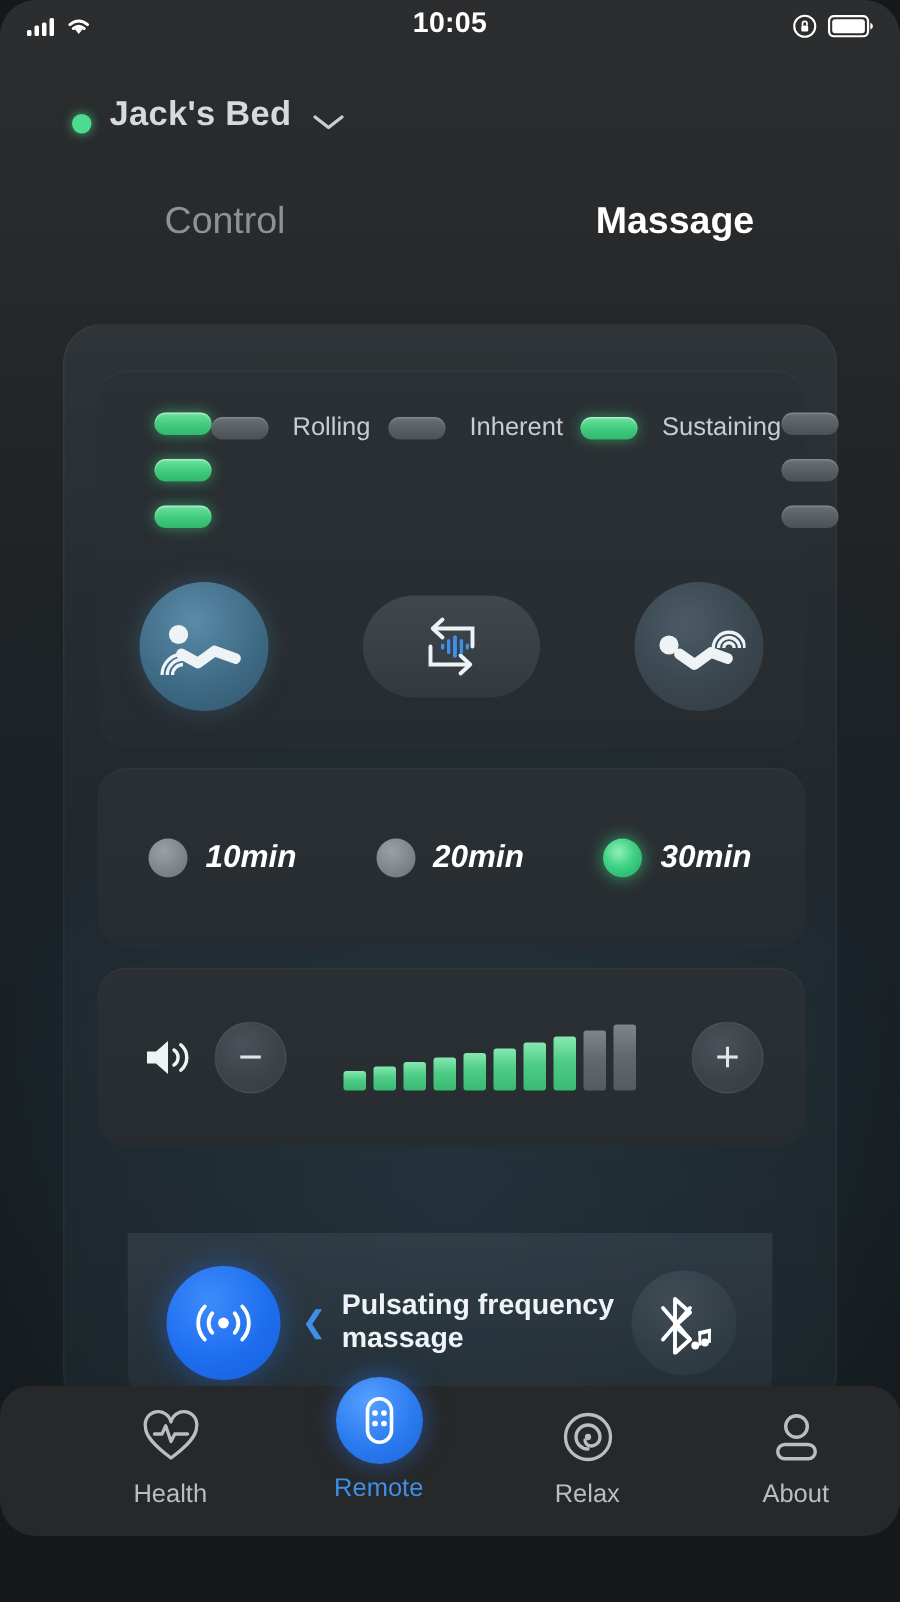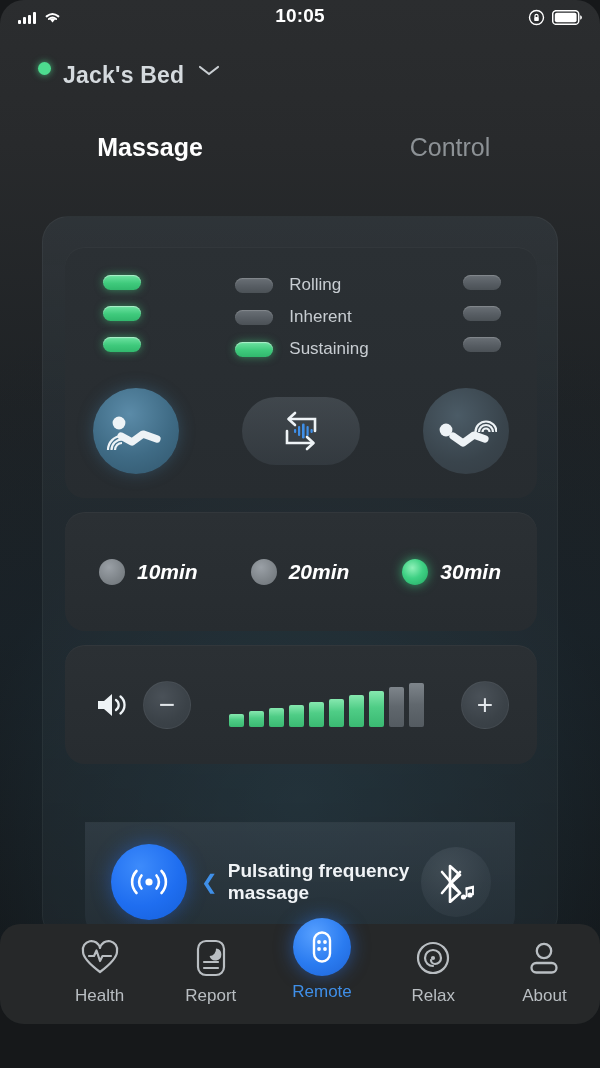--- a/index.html
+++ b/index.html
@@ -32,22 +32,22 @@
   .bars { display:flex; align-items:flex-end; gap:2px; height:13px; }
   .bars i { display:block; width:3px; background:#fff; border-radius:1px; }
   .bars i:nth-child(1){ height:4px; }
   .bars i:nth-child(2){ height:6.5px; }
   .bars i:nth-child(3){ height:9px; }
   .bars i:nth-child(4){ height:12px; }
 
   
   .device-row {
     position:absolute; top:62px; left:0; right:0;
-    display:flex; align-items:flex-start; gap:12px;
-    margin-left:38px;
+    display:flex; align-items:flex-end; gap:12px;
+    padding-left:48px;
   }
   .device-dot { width:13px; height:13px; border-radius:50%;
     background:#4ddc8f; box-shadow:0 0 7px rgba(77,220,143,.75); }
   .device-name { font-size:23px; font-weight:bold; color:#d5dade; letter-spacing:0.2px; }
 
   
   .tabs {
     position:absolute; top:133px; left:0; right:0;
     display:flex; align-items:center;
   }
@@ -73,21 +73,21 @@
   #panel-timer { top:295px; height:119px; }
   #panel-intensity { top:428px; height:119px; }
 
   
   .pill-grid {
     position:absolute; top:28px; left:0; right:0;
     display:flex; justify-content:space-between; align-items:flex-start;
     padding:0 36px 0 38px;
   }
   .pill-col { display:flex; flex-direction:column; gap:16px; }
-  .pill-col.mid { flex-direction:column;gap:12px; }
+  .pill-col.mid { flex-direction:row;gap:12px; }
   .pill-row { display:flex; align-items:center; gap:16px; }
   .pill { width:38px; height:15px; border-radius:8px; flex:none; }
   .pill.on {
     background:linear-gradient(180deg,#6ee3a2 0%,#3fca7c 55%,#31b86d 100%);
     box-shadow:0 0 9px rgba(70,214,130,.55), inset 0 1px 1px rgba(255,255,255,.45);
   }
   .pill.off {
     background:linear-gradient(180deg,#6a7076 0%,#565c62 60%,#4b5156 100%);
     box-shadow:inset 0 1px 1px rgba(255,255,255,.18);
   }
@@ -229,22 +229,22 @@
 
   <div class="device-row">
     <span class="device-dot"></span>
     <span class="device-name">Jack's Bed</span>
     <svg width="26" height="16" viewBox="0 0 26 16">
       <path d="M4 5 L13 12 L22 5" stroke="#c9ced2" stroke-width="2.2" fill="none" stroke-linecap="round" stroke-linejoin="round"></path>
     </svg>
   </div>
 
   <div class="tabs">
+    <div class="tab inactive">Control</div>
     <div class="tab active">Massage</div>
-    <div class="tab inactive">Control</div>
   </div>
 
   <div class="outer-card">
 
     <div class="panel" id="panel-modes">
 
       <div class="pill-grid">
 
         <div class="pill-col">
           <span class="pill on"></span>
@@ -397,31 +397,20 @@
     <div class="nav-item">
       <span class="nav-icon">
         <svg width="40" height="38" viewBox="0 0 40 38">
           <path d="M20 33 C8 24 3 18 3 12.5 A8.5 8.5 0 0 1 20 9 A8.5 8.5 0 0 1 37 12.5 C37 18 32 24 20 33 Z" stroke="#b9bec2" stroke-width="2.2" fill="none" stroke-linejoin="round"></path>
           <path d="M9 17 H14 L16.5 11.5 L20 22 L22.5 17 H31" stroke="#b9bec2" stroke-width="2.2" fill="none" stroke-linecap="round" stroke-linejoin="round"></path>
         </svg>
       </span>
       <span class="nav-label">Health</span>
     </div>
 
-    <div class="nav-item">
-      <span class="nav-icon">
-        <svg width="36" height="40" viewBox="0 0 36 40">
-          <rect x="5" y="3" width="26" height="34" rx="8" stroke="#b9bec2" stroke-width="2.2" fill="none"></rect>
-          <path d="M23 10.5 a6 6 0 1 1 -6.4 7.6 a7 7 0 0 0 6.4 -7.6 Z" fill="#b9bec2"></path>
-          <path d="M11 24 H25" stroke="#b9bec2" stroke-width="2.2" stroke-linecap="round"></path>
-          <path d="M11 30 H25" stroke="#b9bec2" stroke-width="2.2" stroke-linecap="round"></path>
-        </svg>
-      </span>
-      <span class="nav-label">Report</span>
-    </div>
 
     <div class="nav-item active">
       <span class="nav-fab">
         <svg width="30" height="34" viewBox="0 0 30 34">
           <rect x="7" y="2.5" width="16" height="29" rx="8" stroke="#fff" stroke-width="2.4" fill="none"></rect>
           <g fill="#fff">
             <circle cx="12" cy="12" r="1.9"></circle>
             <circle cx="18" cy="12" r="1.9"></circle>
             <circle cx="12" cy="19" r="1.9"></circle>
             <circle cx="18" cy="19" r="1.9"></circle>

